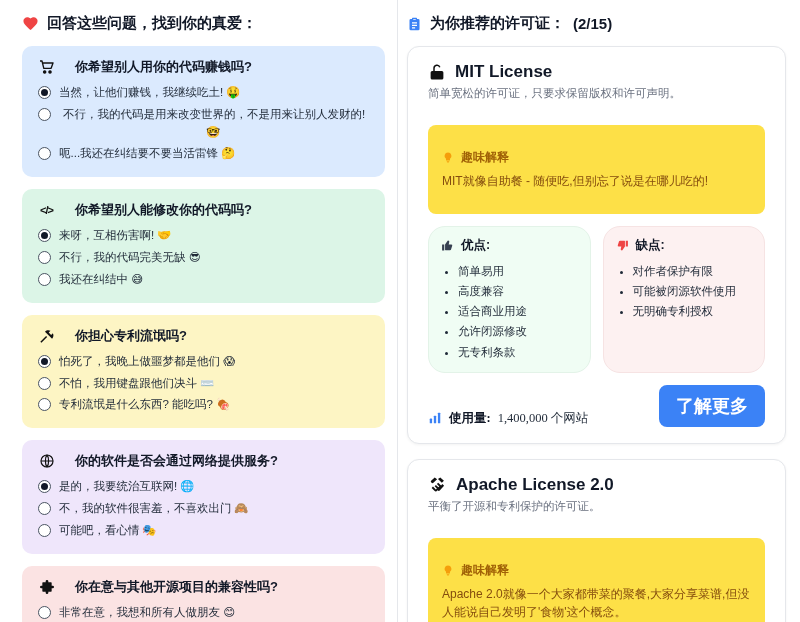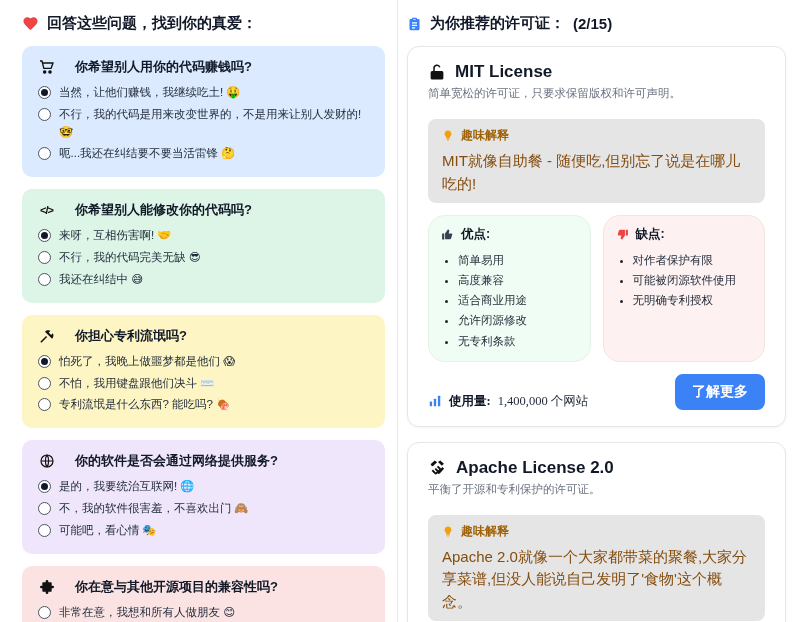--- a/index.html
+++ b/index.html
@@ -23,54 +23,54 @@
   
   .qcard { border-radius:10px; padding:12px 16px 10px 16px; margin-bottom:12px; }
   .qcard.blue   { background:#dbeafe; }
   .qcard.green  { background:#dcf5e7; }
   .qcard.yellow { background:#fdf5c4; }
   .qcard.purple { background:#efe6fb; }
   .qcard.pink   { background:#fbe3e3; }
   .qtitle { display:flex; align-items:center; gap:20px; font-size:13px; font-weight:bold; color:#111827; margin-bottom:8px; }
   .qicon { display:flex; width:17px; justify-content:center; flex:none; }
   .code-glyph { font-weight:bold; font-size:11px; letter-spacing:-1px; color:#111; }
-  .opt { display:flex; align-items:flex-start; gap:8px; margin:4px 0; cursor:pointer; }
+  .opt { display:flex; align-items:flex-start; gap:8px; margin:4px 0; cursor:pointer;text-align:center; }
   .opt-label { font-size:11.5px; line-height:1.55; color:#1f2937; }
   .radio {
     width:13px; height:13px; border:1.5px solid #4b5563; border-radius:50%;
     background:#fff; flex:none; margin-top:2px; display:grid; place-items:center;
   }
   .radio.selected::after { content:""; width:7px; height:7px; border-radius:50%; background:#111827; }
 
   
   .lic-card {
     border:1px solid #e5e7eb; border-radius:12px; background:#fff;
     padding:15px 20px 16px 20px; margin-bottom:15px;
     box-shadow:0 1px 3px rgba(0,0,0,.05);
   }
   .lic-title { display:flex; align-items:center; gap:9px; font-size:17px; font-weight:bold; color:#111827; }
   .lic-desc { font-size:11.5px; color:#6b7280; margin-top:4px; }
-  .fun-box { background:#e5e5e5; border-radius:8px; padding:8px 14px; margin-top:18px; }
+  .fun-box { background:#fde047; border-radius:8px; padding:24px 14px; margin-top:24px; }
   .fun-title { display:flex; align-items:center; gap:7px; font-size:12px; font-weight:bold; color:#a16207; }
-  .fun-text { font-size:15px; color:#854d0e; margin-top:6px; line-height:1.5; }
+  .fun-text { font-size:12px; color:#854d0e; margin-top:6px; line-height:1.5; }
   .proscons { display:flex; gap:12px; margin-top:12px; }
   .pc-box { flex:1; border-radius:17px; padding:10px 12px; }
   .pc-box.pros { background:#f0fdf4; border:1px solid #e3f3e8; }
   .pc-box.cons { background:#fdf1f1; border:1px solid #f6e3e3; }
   .pc-title { display:flex; align-items:center; gap:7px; font-size:12.5px; font-weight:bold; color:#111827; }
   .pc-box ul { margin:7px 0 0 0; padding-left:17px; }
   .pc-box li { font-size:11.5px; color:#1f2937; line-height:1.75; }
   .card-footer { display:flex; justify-content:space-between; align-items:flex-end; margin-top:12px; }
   .meta { display:flex; flex-direction:column; gap:1px;font-family:Liberation Serif, serif; }
   .meta-row { display:flex; align-items:center; gap:7px; font-size:12.5px; }
   .meta-label { font-weight:bold; color:#111827; }
   .meta-value { color:#1f2937; }
   .more-btn {
     background:#3b82f6; color:#fff; border:none; border-radius:8px;
-    padding:9px 17px; font-size:14px; font-weight:bold; cursor:pointer;
+    padding:9px 17px; font-size:18px; font-weight:bold; cursor:pointer;
     font-family:inherit;
   }
   svg { display:block; }
 </style>
 </head>
 <body>
 
 <div class="app">
 
   <div class="left">

